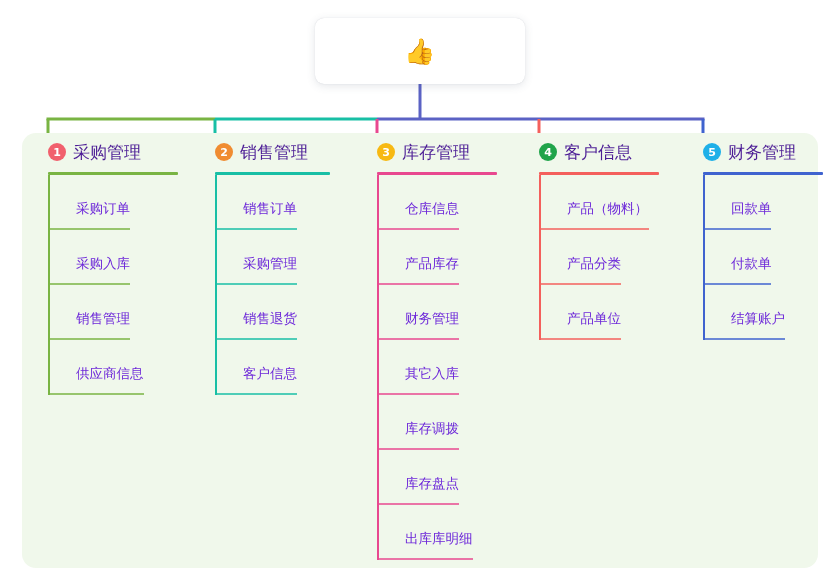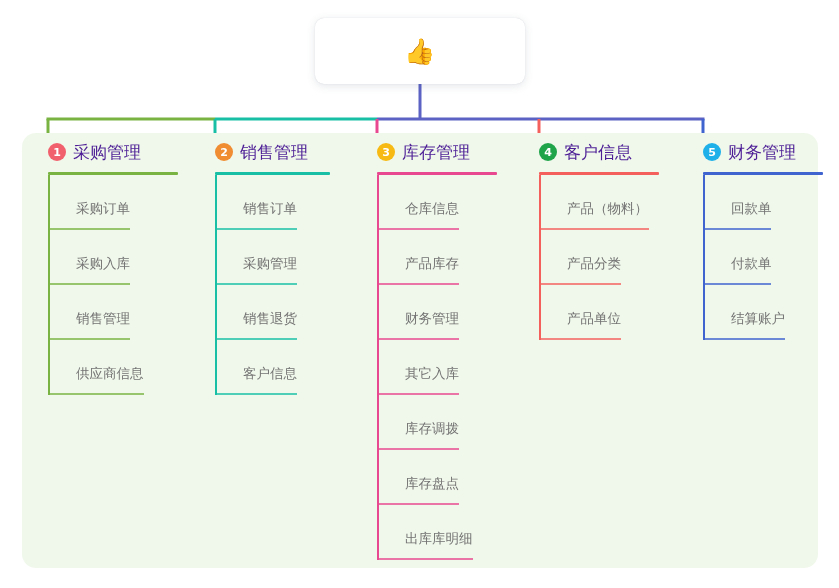--- a/index.html
+++ b/index.html
@@ -70,21 +70,21 @@
     position:relative;
     height:55px;
     padding-left:22px;
     box-sizing:border-box;
   }
   .item .spine{
     position:absolute;left:0;top:0;width:2px;height:55px;
   }
   .item .label{
     position:absolute;left:28px;top:25px;
-    font-size:13.5px;color:#737373;white-space:nowrap;
+    font-size:13.5px;color:#6d28d9;white-space:nowrap;
   }
   .item .underline{
     position:absolute;left:2px;bottom:0;height:2px;
   }
 </style>
 </head>
 <body>
 
 <div id="stage">
 

